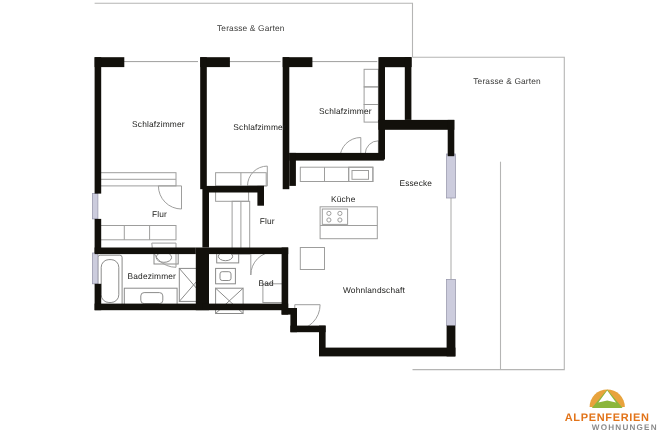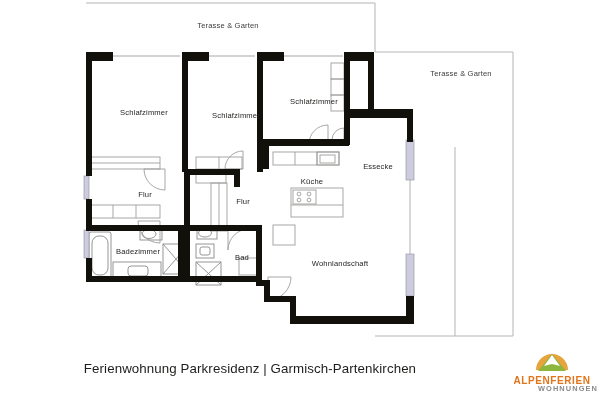--- a/index.html
+++ b/index.html
@@ -206,21 +206,20 @@
       <text class="rm-label" x="145" y="195">Flur</text>
       <text class="rm-label" x="243" y="202">Flur</text>
       <text class="rm-label" x="138" y="252">Badezimmer</text>
       <text class="rm-label" x="242" y="258">Bad</text>
       <text class="rm-label" x="312" y="182">Küche</text>
       <text class="rm-label" x="378" y="167">Essecke</text>
       <text class="rm-label" x="340" y="264">Wohnlandschaft</text>
     </g>
   </svg>
 
-  <div class="caption">Ferienwohnung Parkresidenz | Garmisch-Partenkirchen</div>
 
   <div class="logo">
     <svg width="88" height="26" viewBox="0 0 88 26">
       <path d="M28,22 A16,16 0 0,1 60,22 Z" fill="#e8a33d"></path>
       <path d="M30,23 L44,6 L58,23 Z" fill="#8cb63c"></path>
       <path d="M44,7 L52,18 L44,16 L36,18 Z" fill="#ffffff"></path>
     </svg>
     <div class="logo-txt1">ALPENFERIEN</div>
     <div class="logo-txt2">WOHNUNGEN</div>
   </div>

